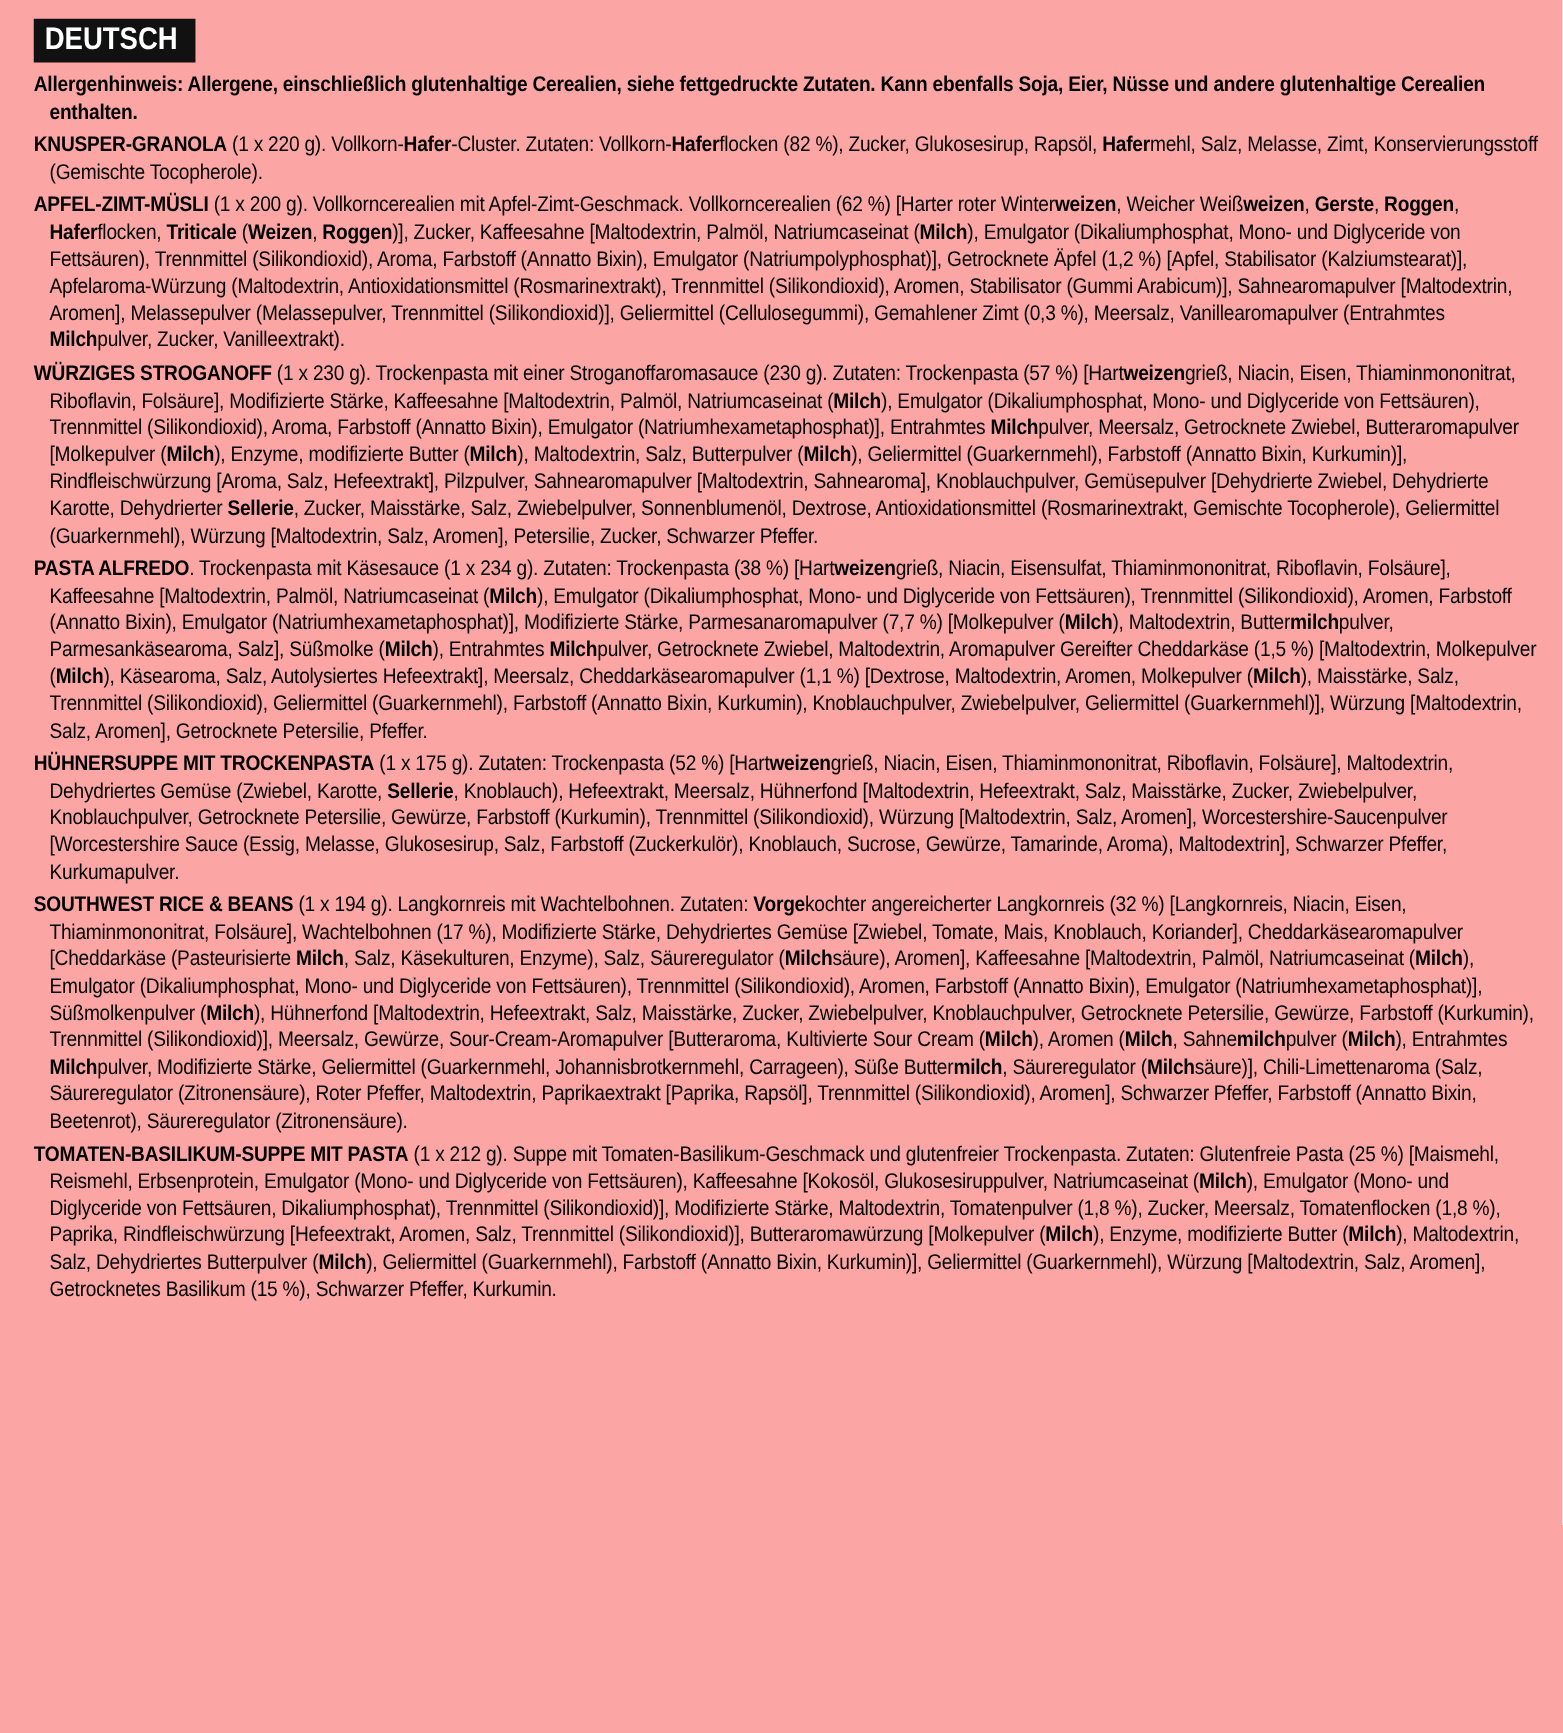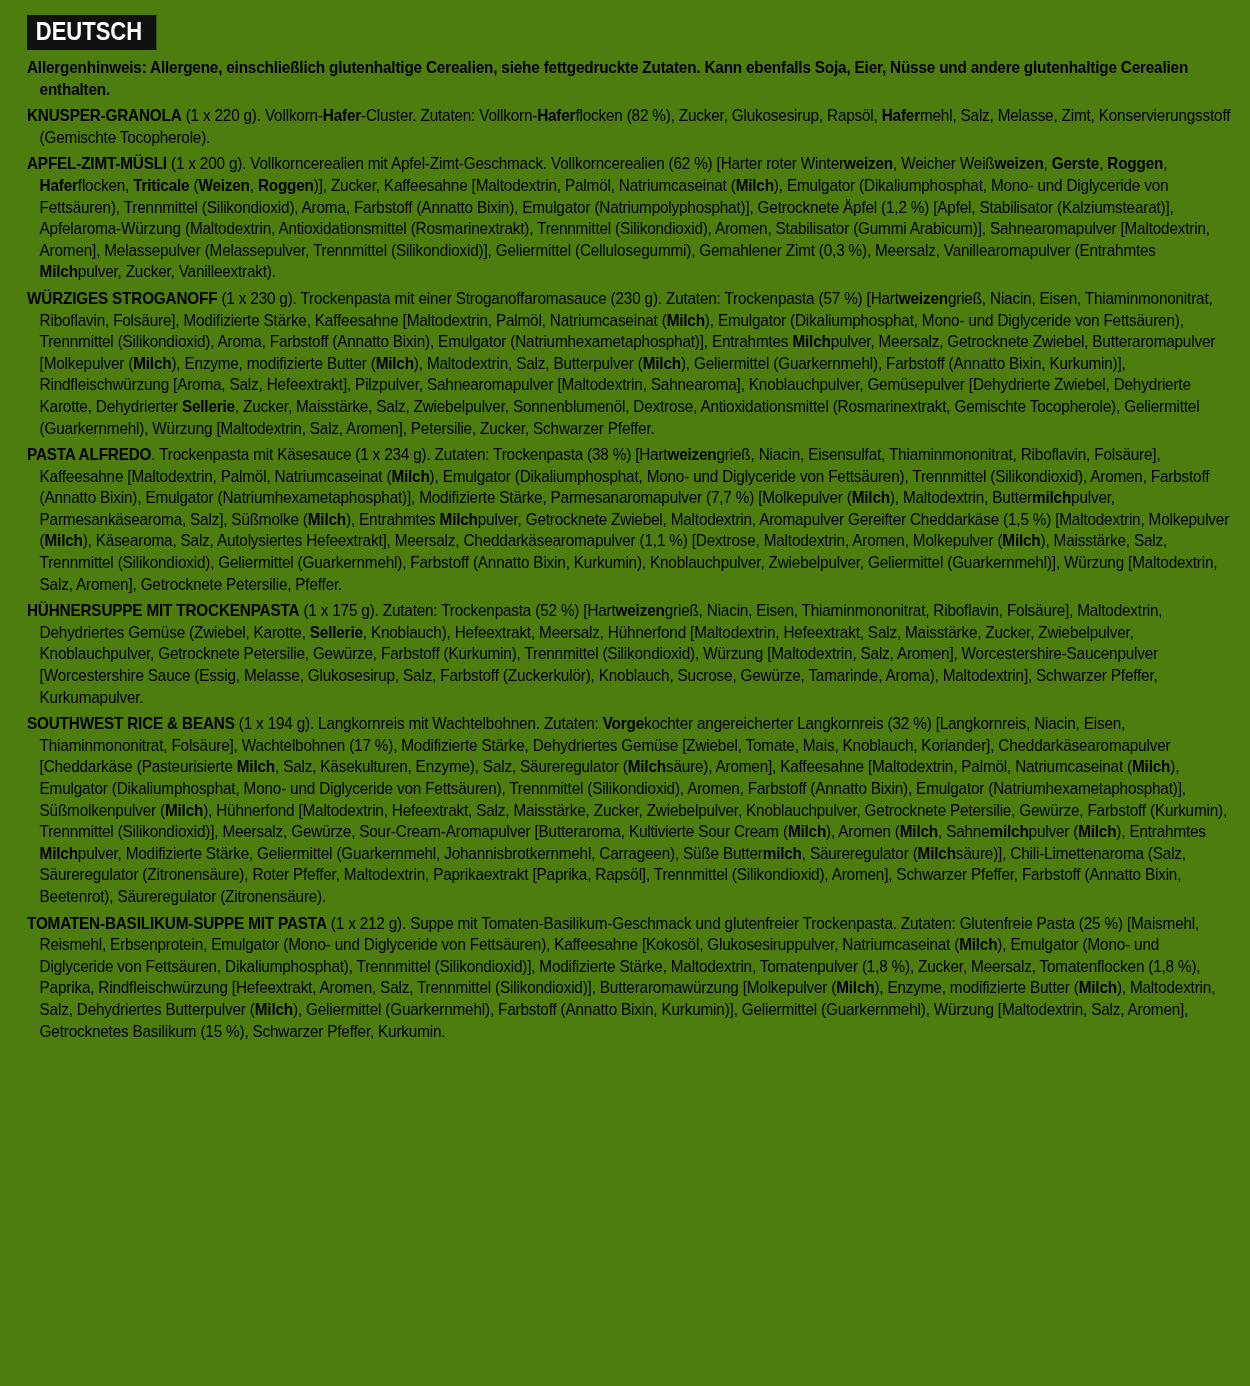--- a/index.html
+++ b/index.html
@@ -4,21 +4,21 @@
 <style>
   html, body {
     margin: 0;
     padding: 0;
     background: #ffffff;
   }
   .page {
     position: relative;
     width: 1250px;
     height: 1386px;
-    background: #4d7c0f;
+    background: #fca5a5;
     color: #000000;
     font-family: "Liberation Sans", sans-serif;
     overflow: hidden;
   }
   .lang-badge {
     display: inline-block;
     margin: 15px 0 0 27px;
     background: #111111;
     color: #ffffff;
     font-weight: bold;

